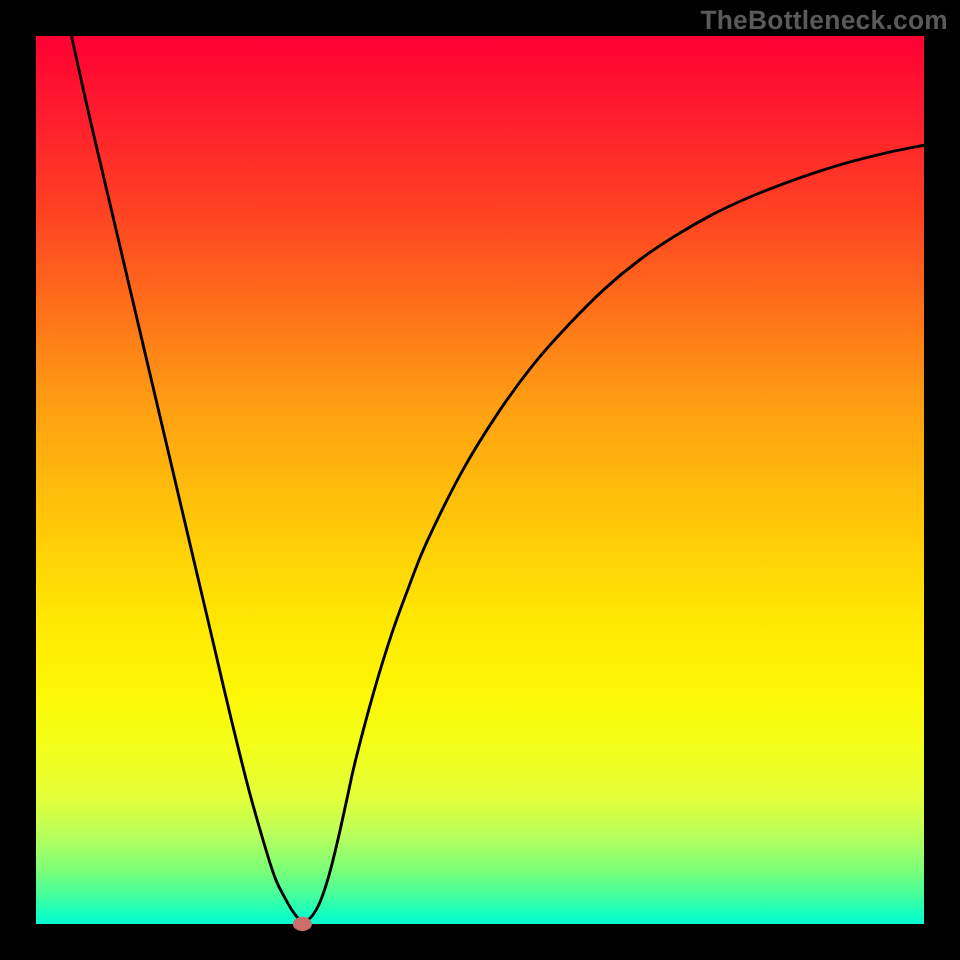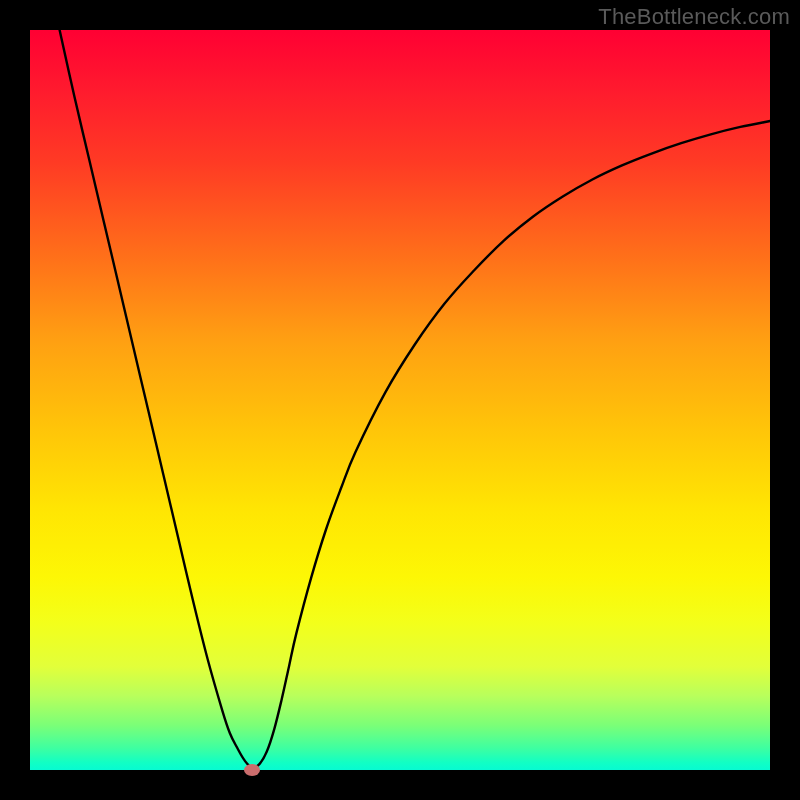--- a/index.html
+++ b/index.html
@@ -40,21 +40,21 @@
       #11ffc4 99%,
       #07fbd2 100%
     );
   }
   .watermark {
     position: absolute;
     top: 4px;
     right: 10px;
     color: #5a5a5a;
     font-size: 22px;
-    font-weight: 400;
+    font-weight: 700;
     letter-spacing: 0.2px;
     user-select: none;
   }
   svg.curve {
     position: absolute;
     left: 0;
     top: 0;
     width: 740px;
     height: 740px;
     overflow: visible;

